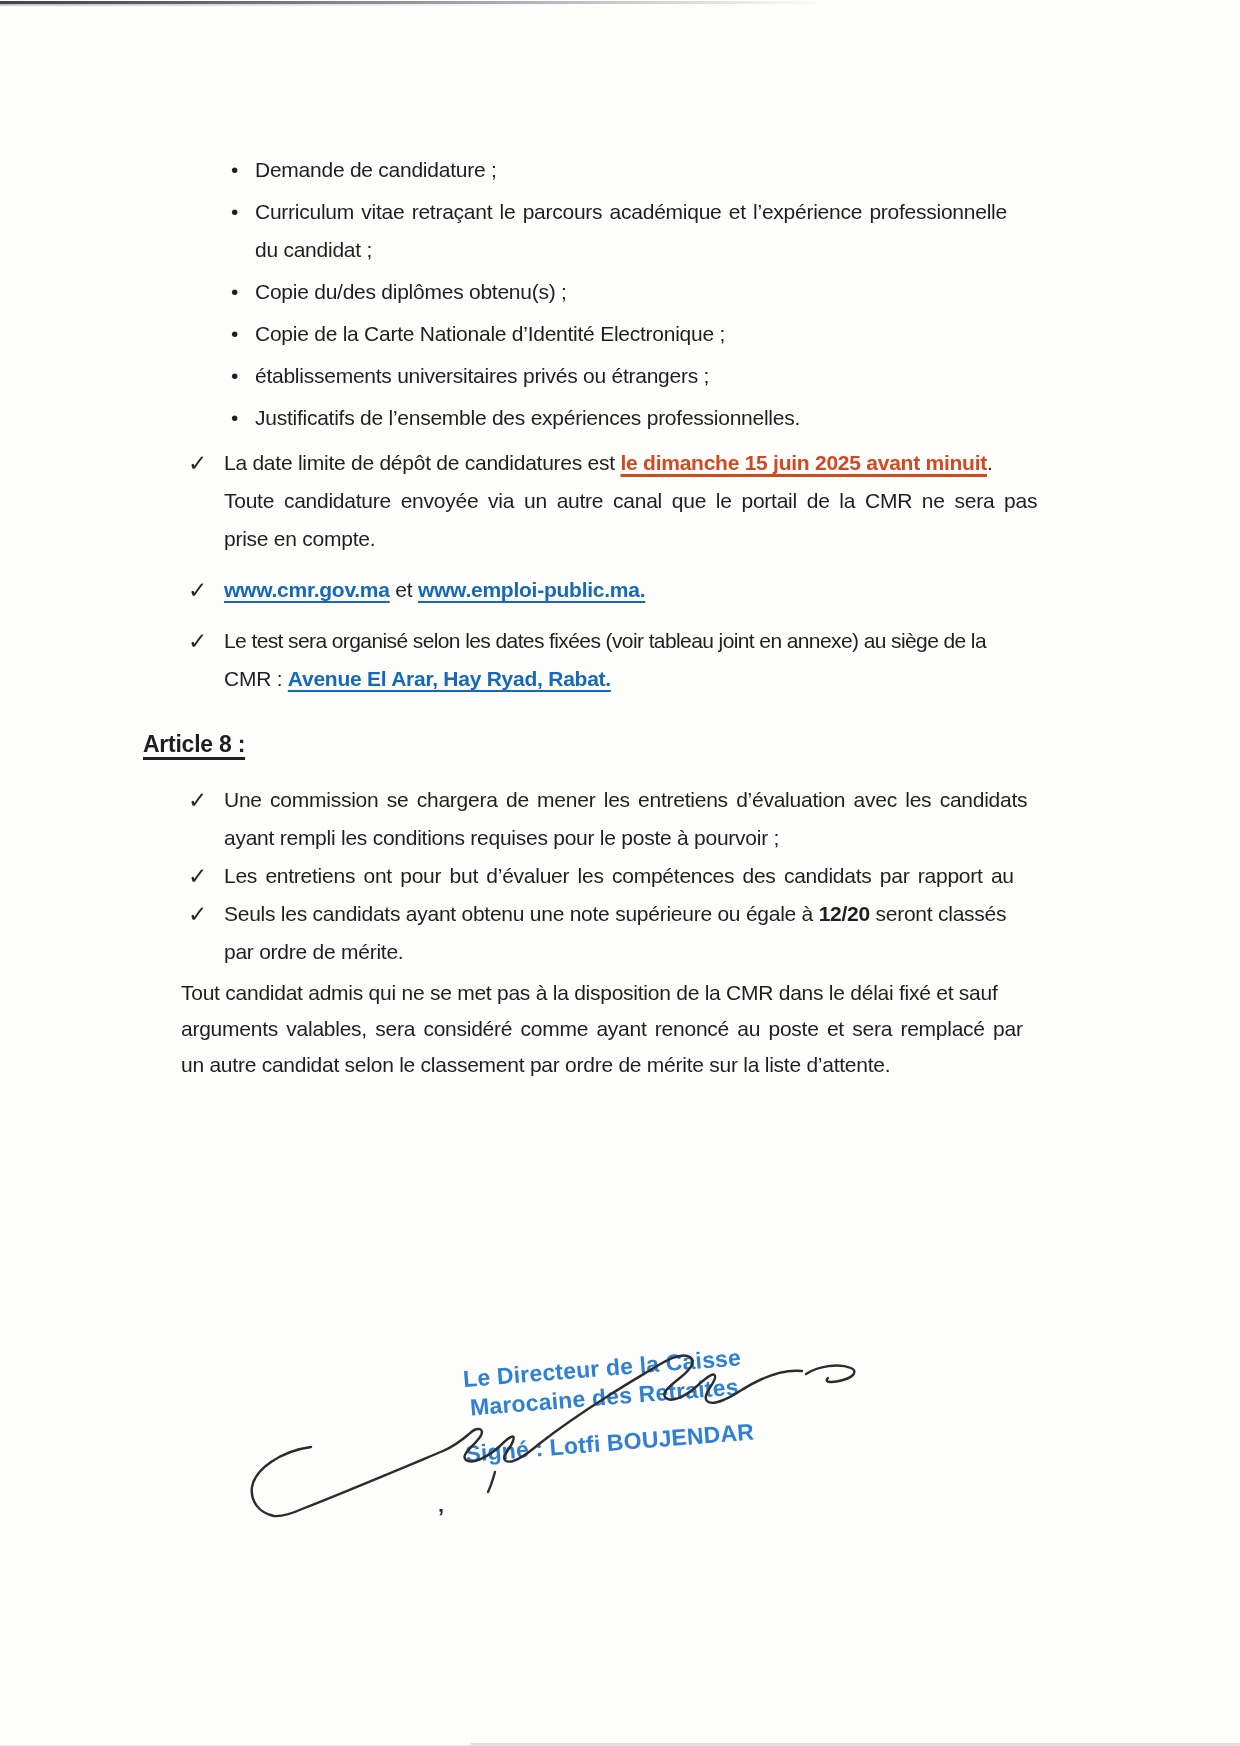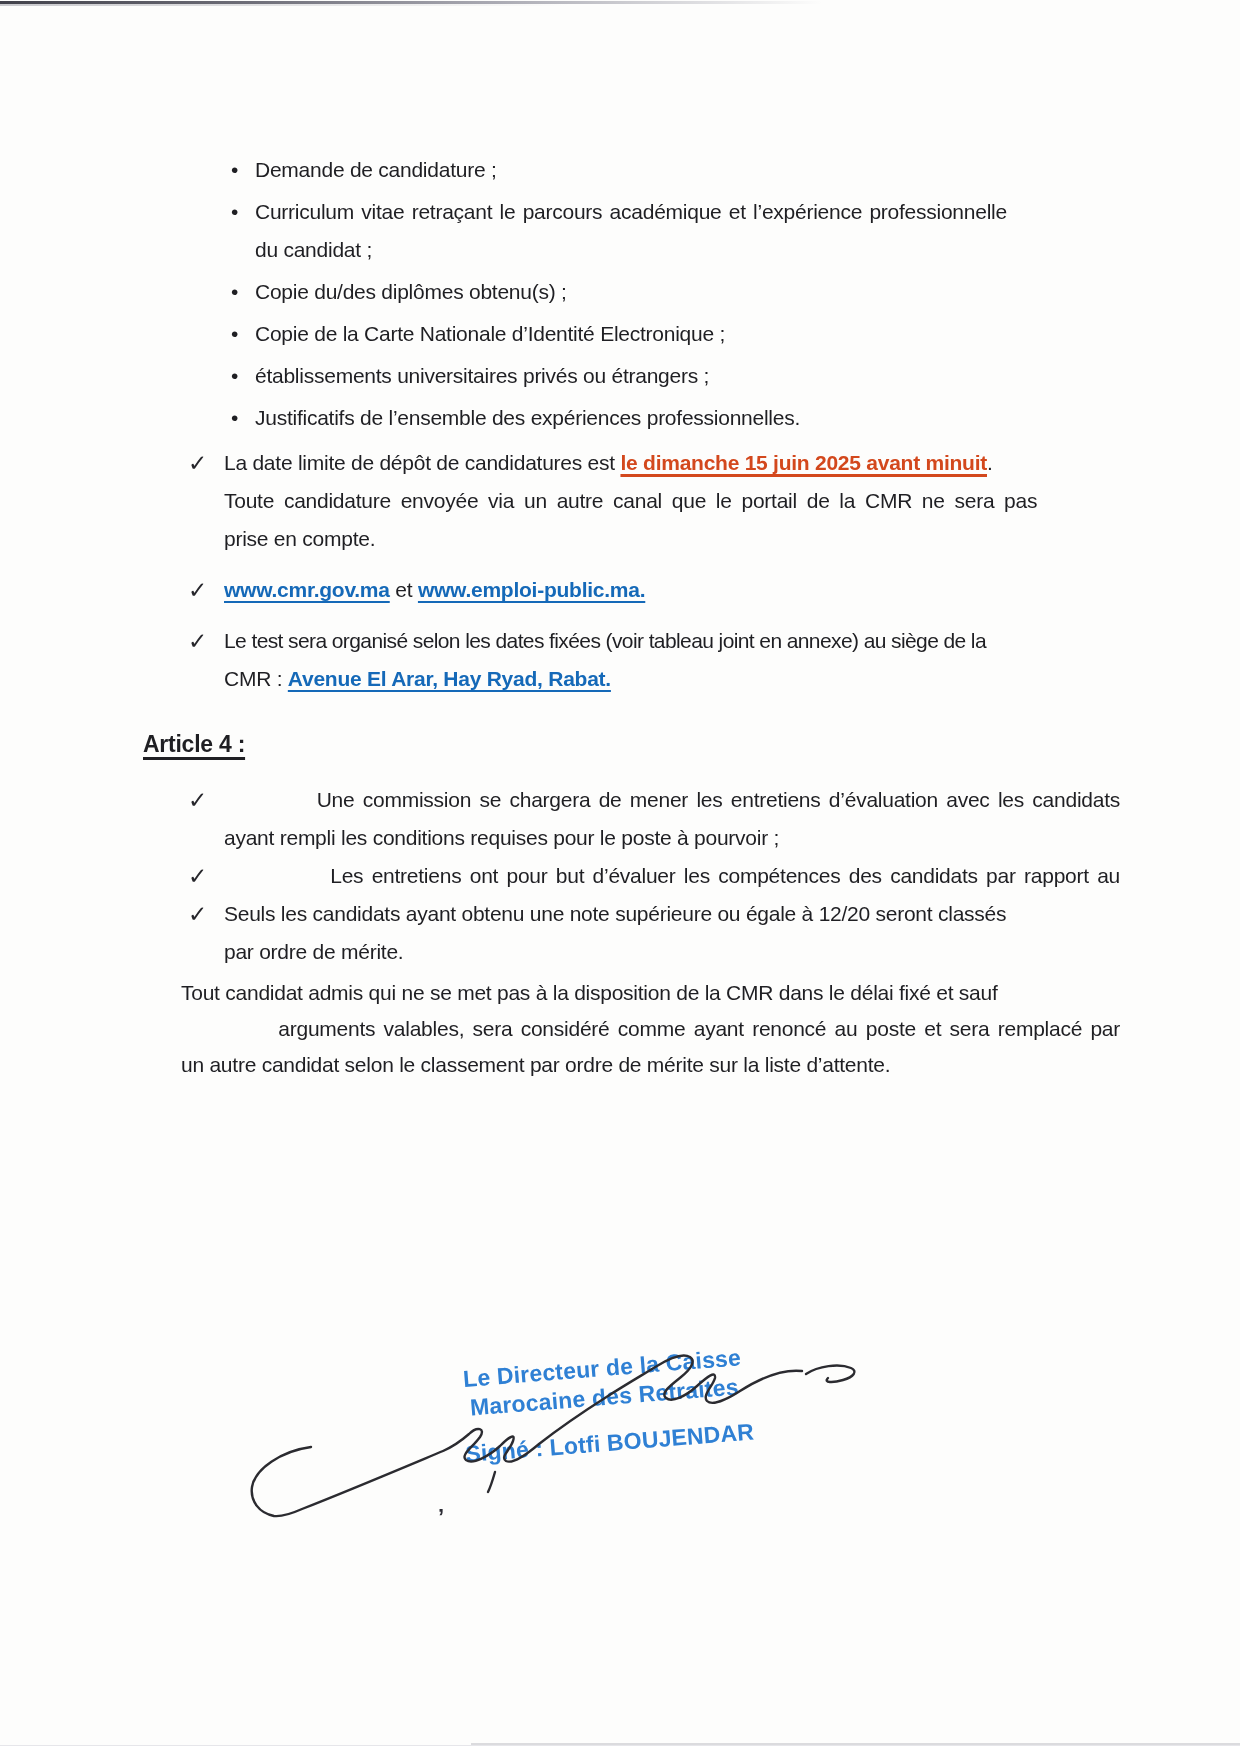--- a/index.html
+++ b/index.html
@@ -40,33 +40,33 @@
     font-size:23px;font-weight:700;line-height:34px;
     text-decoration:underline;text-decoration-thickness:2.5px;text-underline-offset:5px;
   }
 
   .alist{margin-top:20px;}
   .alist li{padding-left:76px;margin-bottom:0;line-height:38px;}
 
   .closing{margin:4px 0 0 33px;line-height:36px;}
 
   .j{word-spacing:0.20em;}
-  .j1{word-spacing:0.13em;text-align:right;}
+  .j1{word-spacing:0.13em;}
   .j2{word-spacing:0.08em;}
   .t{letter-spacing:-0.6px;}
 
   .red{
     color:var(--red,#d3481d);font-weight:700;
     text-decoration:underline;text-decoration-thickness:2.5px;text-underline-offset:4px;margin-top:47px;
   }
   .link{
     color:var(--blue,#1569b8);font-weight:700;cursor:pointer;
     text-decoration:underline;text-decoration-thickness:2.2px;text-underline-offset:4px;
   }
-  .b{font-weight:400;}
+  .b{font-weight:700;}
 
   
   .stamp{
     position:absolute;left:462px;top:1354px;width:286px;
     transform:rotate(-4.5deg);transform-origin:50% 50%;
     color:var(--stamp,#2f80d4);
     font-size:23px;font-weight:700;line-height:29px;
     text-align:center;letter-spacing:0.2px;
   }
   .stamp .s3{margin-top:17px;white-space:nowrap;}
@@ -123,21 +123,21 @@
         <span class="mk">✓</span>
         <span class="ln"><a class="link">www.cmr.gov.ma</a><span> et </span><a class="link">www.emploi-public.ma.</a></span>
       </li>
       <li>
         <span class="mk">✓</span>
         <span class="ln t">Le test sera organisé selon les dates fixées (voir tableau joint en annexe) au siège de la</span>
         <span class="ln"><span>CMR : </span><a class="link">Avenue El Arar, Hay Ryad, Rabat.</a></span>
       </li>
     </ul>
 
-    <h2 class="heading">Article 4 :</h2>
+    <h2 class="heading">Article 8 :</h2>
 
     <ul class="alist">
       <li>
         <span class="mk">✓</span>
         <span class="ln j1">Une commission se chargera de mener les entretiens d’évaluation avec les candidats</span>
         <span class="ln">ayant rempli les conditions requises pour le poste à pourvoir ;</span>
       </li>
       <li>
         <span class="mk">✓</span>
         <span class="ln j1">Les entretiens ont pour but d’évaluer les compétences des candidats par rapport au</span>

